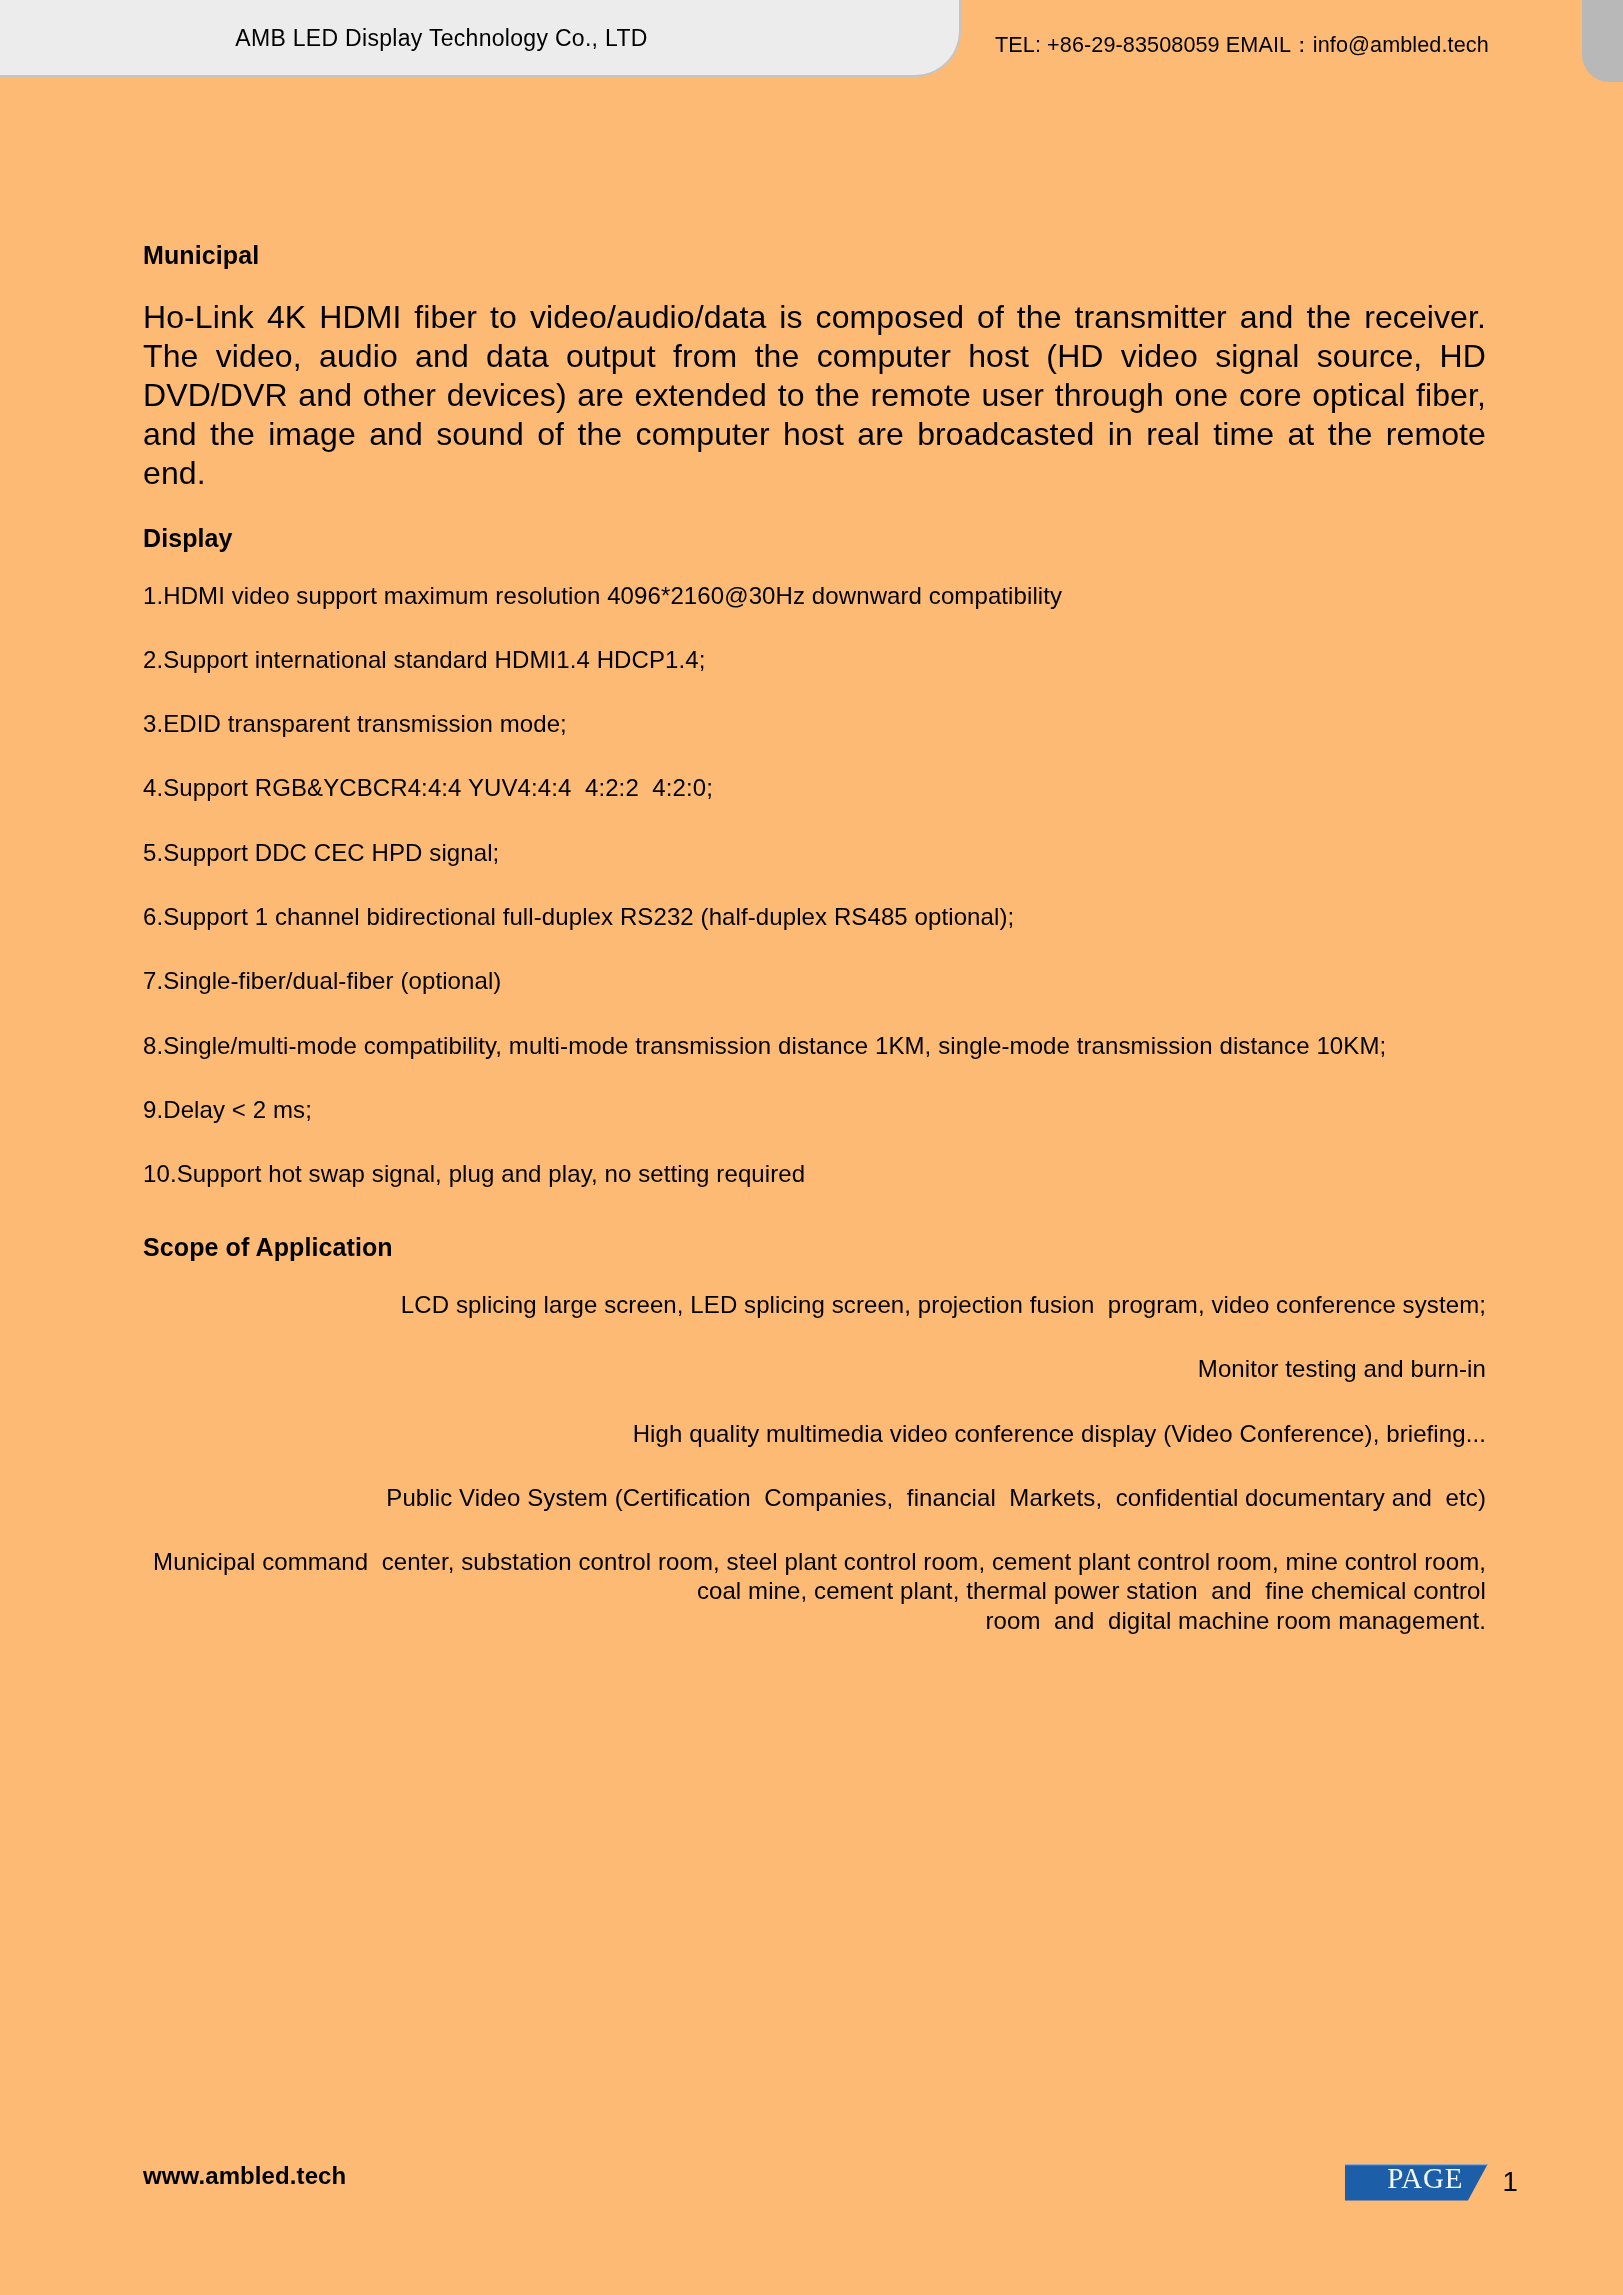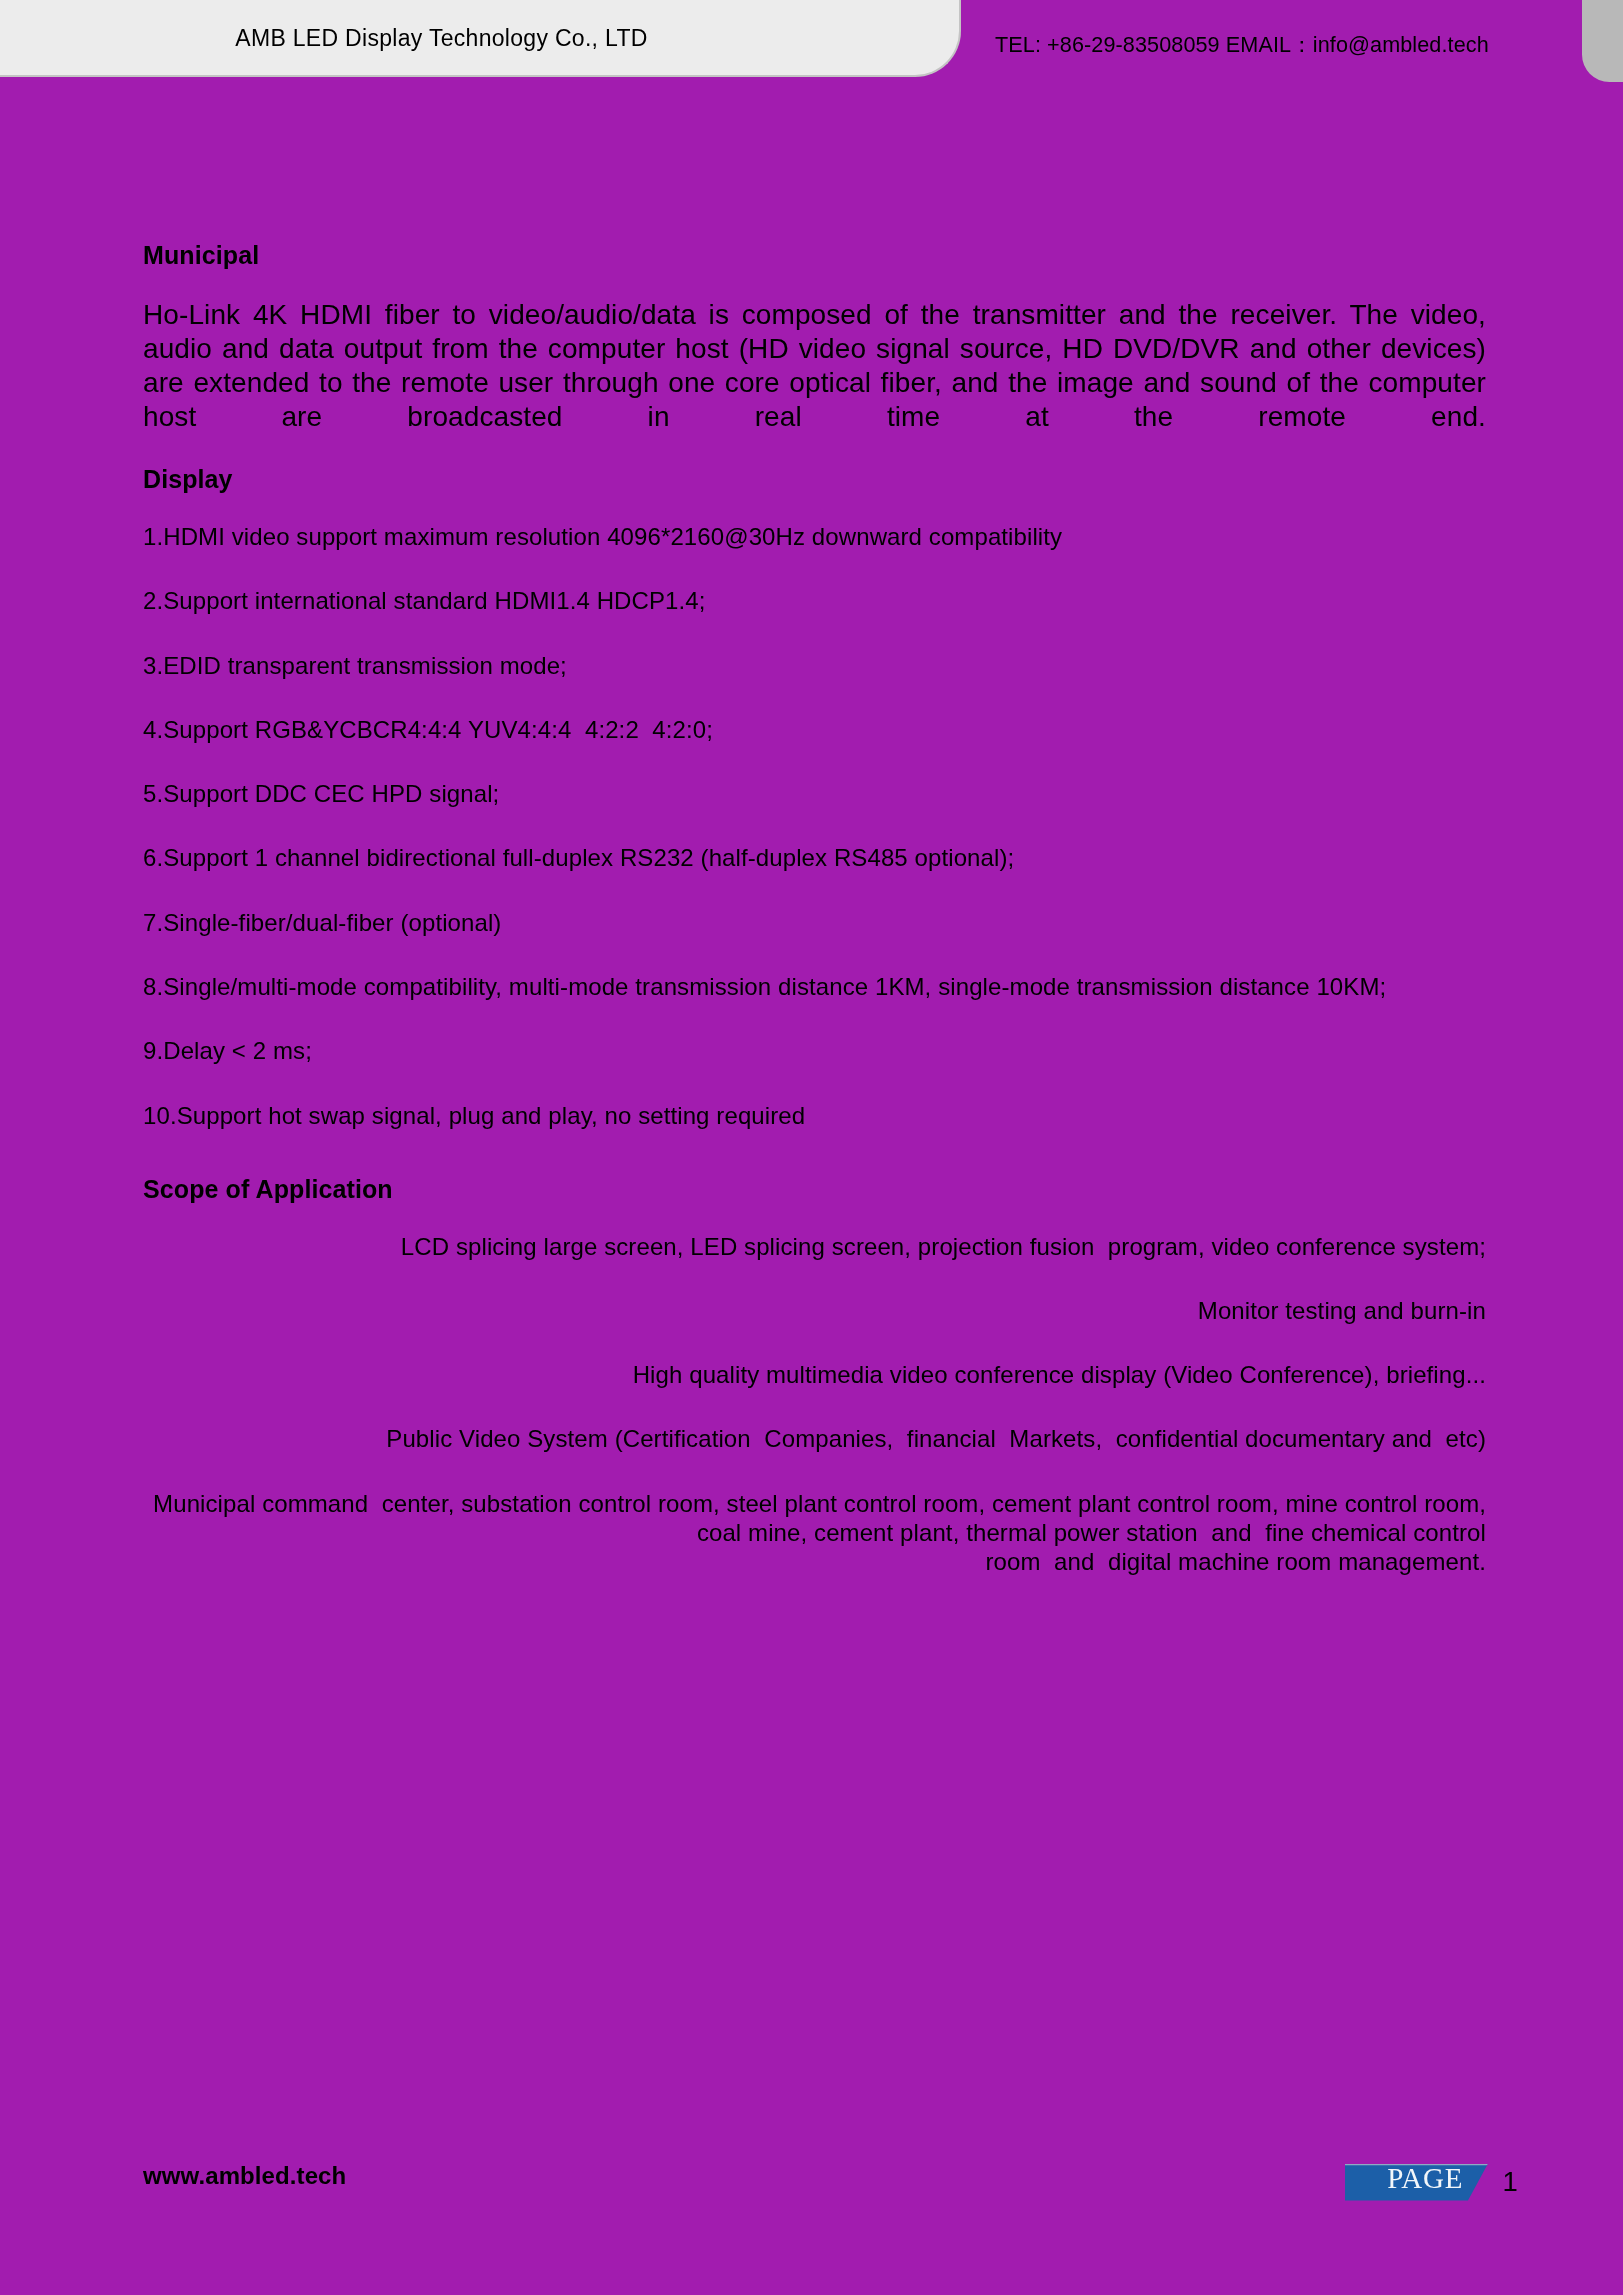--- a/index.html
+++ b/index.html
@@ -8,21 +8,21 @@
     background: #ffffff;
   }
   body {
     font-family: "Liberation Sans", sans-serif;
     color: #000000;
   }
   .page {
     position: relative;
     width: 1623px;
     height: 2295px;
-    background: #a21caf;
+    background: #fdba74;
     overflow: hidden;
     text-decoration: underline;
   }
 
   
   .header {
     position: absolute;
     top: 0;
     left: 0;
     width: 1623px;
@@ -81,21 +81,21 @@
     width: 1343px;
   }
   .h-sec {
     font-size: 25px;
     font-weight: bold;
     line-height: 1.0;
     margin: 0 0 30px 0;
     letter-spacing: 0.1px;
   }
   .p-just {
-    font-size: 28px;
+    font-size: 32px;
     line-height: 1.22;
     margin: 0 0 6.5px 0;
     text-align: justify;
     text-justify: inter-word;
     letter-spacing: 0.1px;
   }
   .p-just.force {
     text-align-last: justify;
   }
   .gap-sm { height: 11.8px; }

